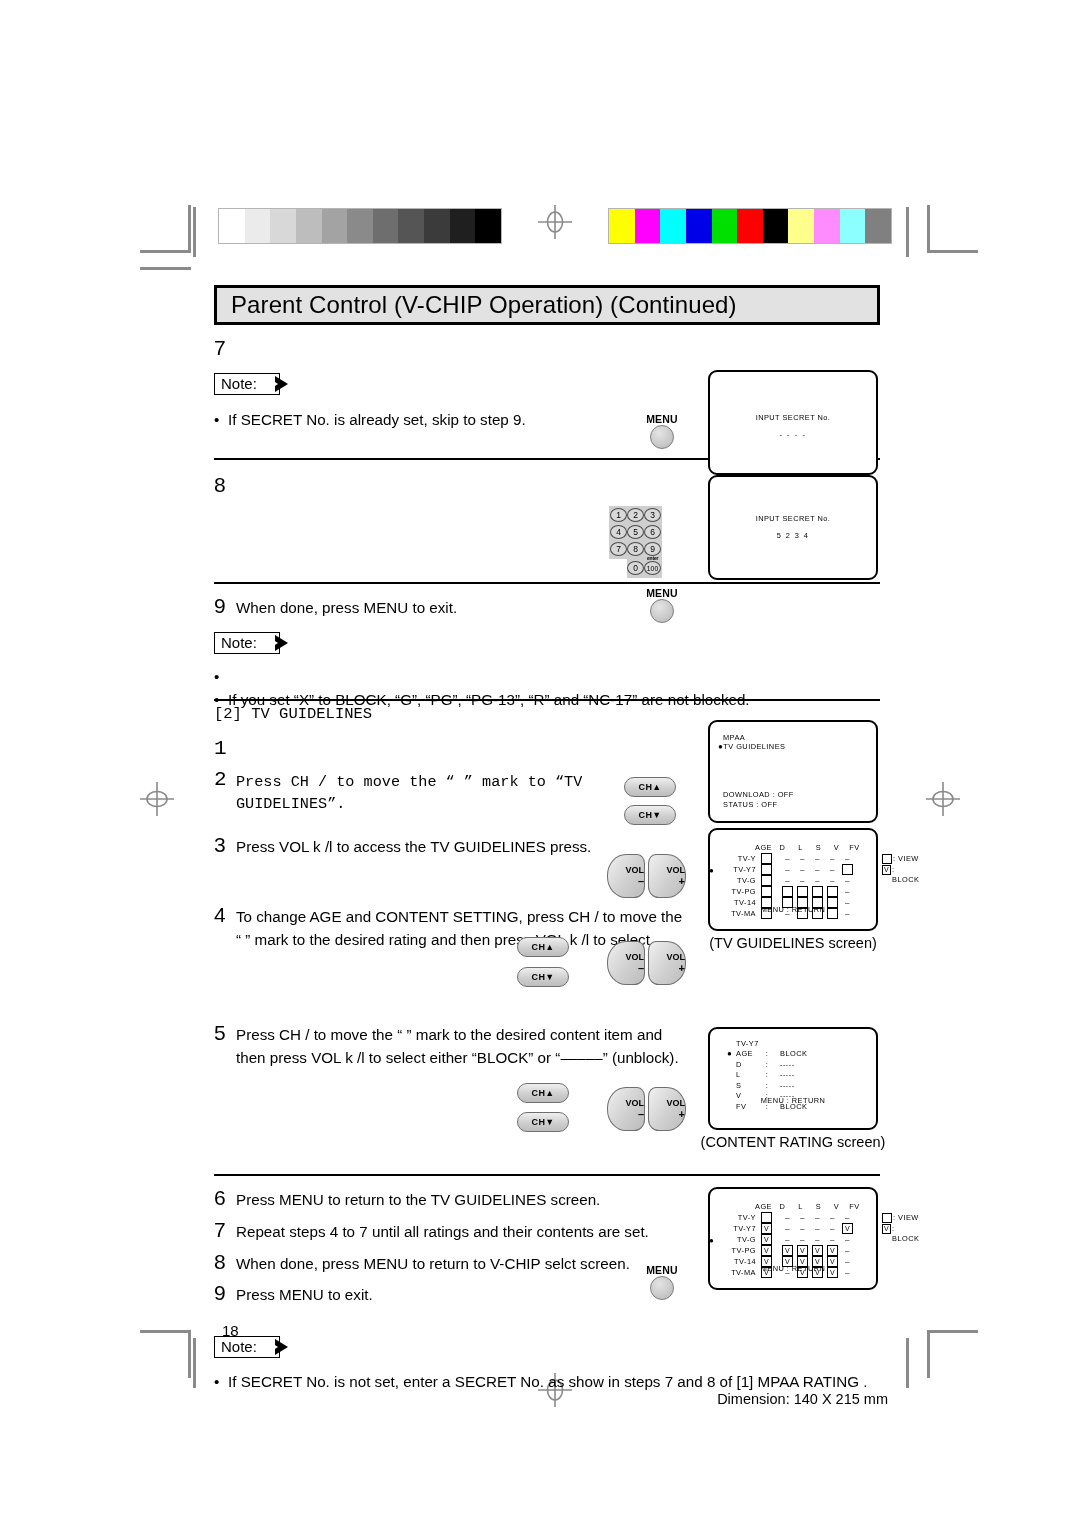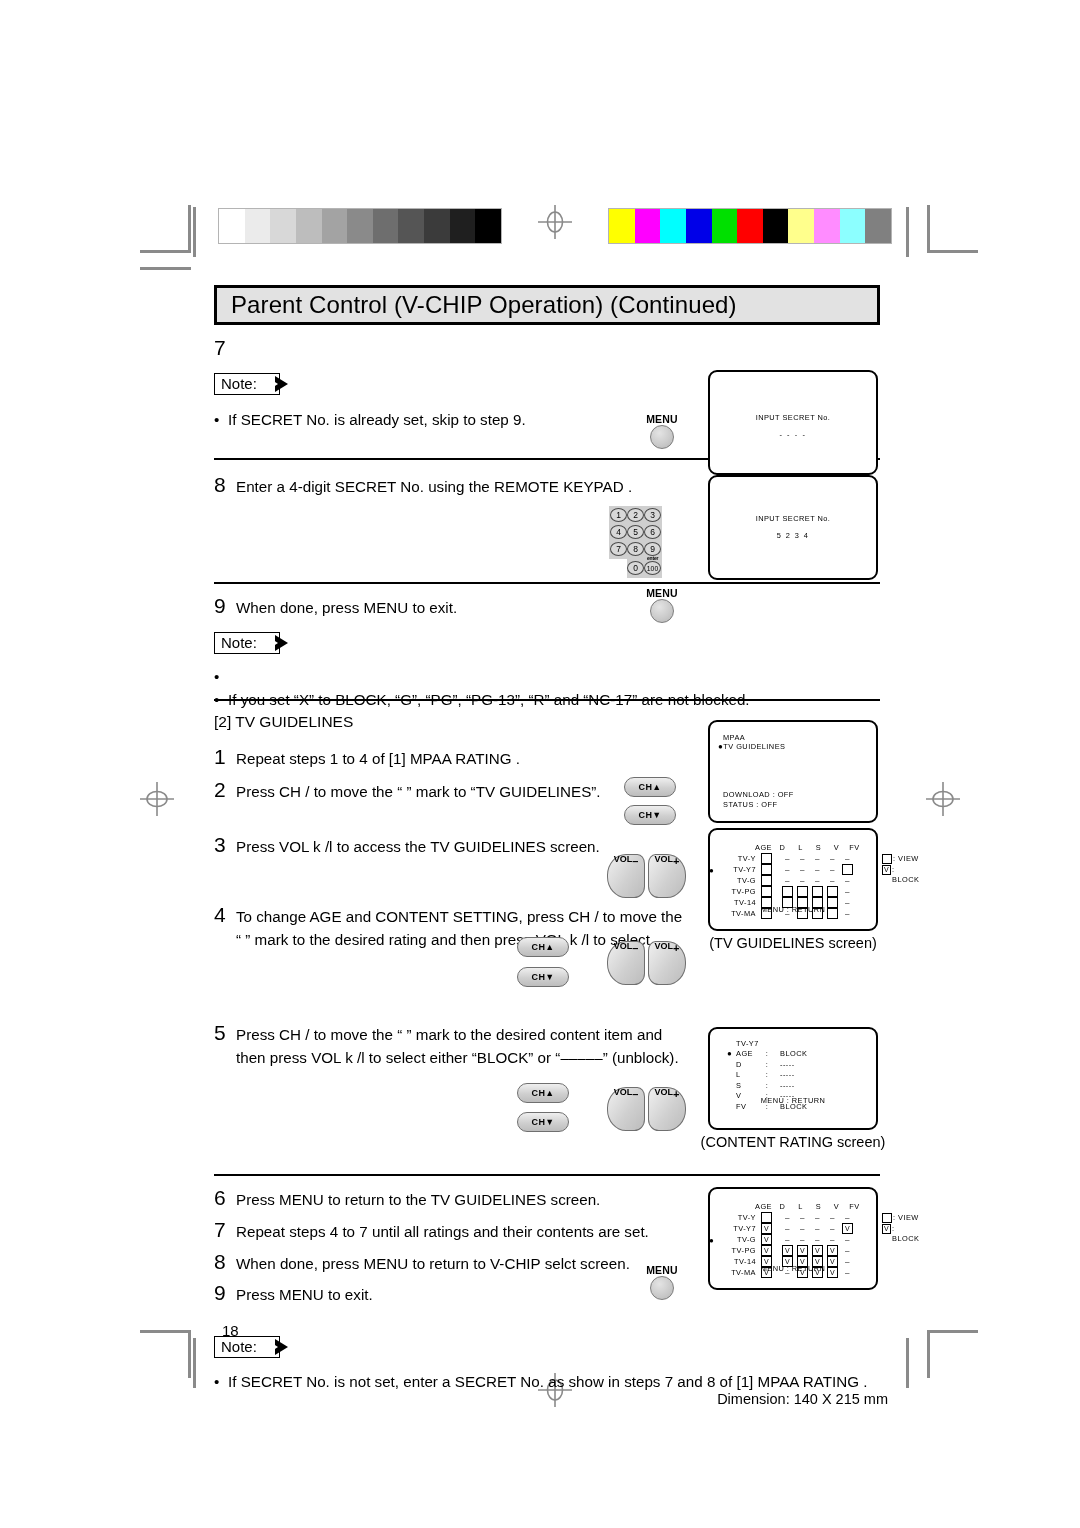--- a/index.html
+++ b/index.html
@@ -104,21 +104,21 @@
     background:radial-gradient(circle at 38% 32%,#e4e4e4 0%,#c9c9c9 60%,#b4b4b4 100%);}
 
   .chbtn{position:absolute;width:52px;height:20px;border:1.4px solid #6f6f6f;
     border-radius:10px/10px;
     background:linear-gradient(#efefef,#cfcfcf 55%,#bdbdbd);
     display:flex;align-items:center;justify-content:center;
     font-size:9px;font-weight:bold;letter-spacing:.3px;box-sizing:border-box;}
 
   .volbtn{position:absolute;width:38px;height:44px;border:1.4px solid #6f6f6f;
     background:linear-gradient(125deg,#f0f0f0,#d0d0d0 55%,#bcbcbc);
-    display:flex;flex-direction:row;align-items:flex-start;justify-content:center;
+    display:flex;flex-direction:column;align-items:flex-end;justify-content:center;
     box-sizing:border-box;}
   .volbtn .v1{font-size:9px;font-weight:bold;line-height:1;}
   .volbtn .v2{font-size:11px;font-weight:bold;line-height:1;margin-top:1px;}
   .volbtn.left{border-radius:50% 20% 28% 50%/48% 22% 26% 48%;}
   .volbtn.right{border-radius:20% 50% 50% 28%/22% 48% 48% 26%;}
 
   
   .keypad{position:absolute;}
   .kpbg{position:absolute;background:#cfcfcf;}
   .key{position:absolute;width:17px;height:14px;border-radius:50%;
@@ -249,21 +249,20 @@
       <div class="osd secret-label" style="top:58px;letter-spacing:1.6px;">-  -  -  -</div>
     </div>
   </div>
 
   <div class="rule"></div>
 
   <div class="row" style="height:122px;">
     <div class="txtcol" style="padding-top:13px;">
       <div class="stepline">
         <div class="num">8</div>
-        <div class="stxt">Enter a 4-digit SECRET No. using the REMOTE KEYPAD .</div>
       </div>
     </div>
 
     <div class="keypad" style="left:395px;top:46px;width:70px;height:72px;">
       <div class="kpbg" style="left:0;top:0;width:53px;height:53px;"></div>
       <div class="kpbg" style="left:18px;top:52px;width:35px;height:20px;"></div>
       <div class="key" style="left:1px;top:2px;">1</div>
       <div class="key" style="left:18px;top:2px;">2</div>
       <div class="key" style="left:35px;top:2px;">3</div>
       <div class="key" style="left:1px;top:19px;">4</div>
@@ -308,25 +307,24 @@
     </div>
     <div class="menubtn" style="left:425px;top:3px;">
       <div class="lbl">MENU</div>
       <div class="cir"></div>
     </div>
   </div>
 
   <div class="rule"></div>
 
   <div class="row" style="height:126px;">
-    <div class="txtcol" style="padding-top:12px;">
+    <div class="txtcol" style="padding-top:4px;font-family:Liberation Mono, monospace;">
       <div class="sectitle">[2] TV GUIDELINES</div>
       <div class="stepline" style="margin-top:14px;">
         <div class="num">1</div>
-        <div class="stxt">Repeat steps 1 to 4 of [1] MPAA RATING .</div>
       </div>
       <div class="stepline" style="margin-top:7px;">
         <div class="num">2</div>
         <div class="stxt">Press CH     /     to move the “     ” mark to “TV GUIDELINES”.</div>
       </div>
     </div>
 
     <div class="chbtn" style="left:410px;top:76px;">
       <span>CH▲</span>
     </div>
@@ -344,21 +342,21 @@
         <div>STATUS    : OFF</div>
       </div>
     </div>
     <div class="tvcap" style="position:absolute;left:484px;top:124px;width:190px;">(V-CHIP select screen)</div>
   </div>
 
   <div class="row" style="height:190px;">
     <div class="txtcol" style="padding-top:6px;">
       <div class="stepline">
         <div class="num">3</div>
-        <div class="stxt">Press VOL k  /l    to access the TV GUIDELINES screen.</div>
+        <div class="stxt">Press VOL k  /l    to access the TV GUIDELINES press.</div>
       </div>
       <div class="stepline" style="margin-top:44px;">
         <div class="num">4</div>
         <div class="stxt" style="width:448px;">To change AGE and CONTENT SETTING, press CH     /    to move the “    ” mark to the desired rating and then press VOL k  /l   to select.</div>
       </div>
     </div>
 
     <div class="volbtn left" style="left:393px;top:27px;">
       <span class="v1">VOL</span>
       <span class="v2">–</span>

